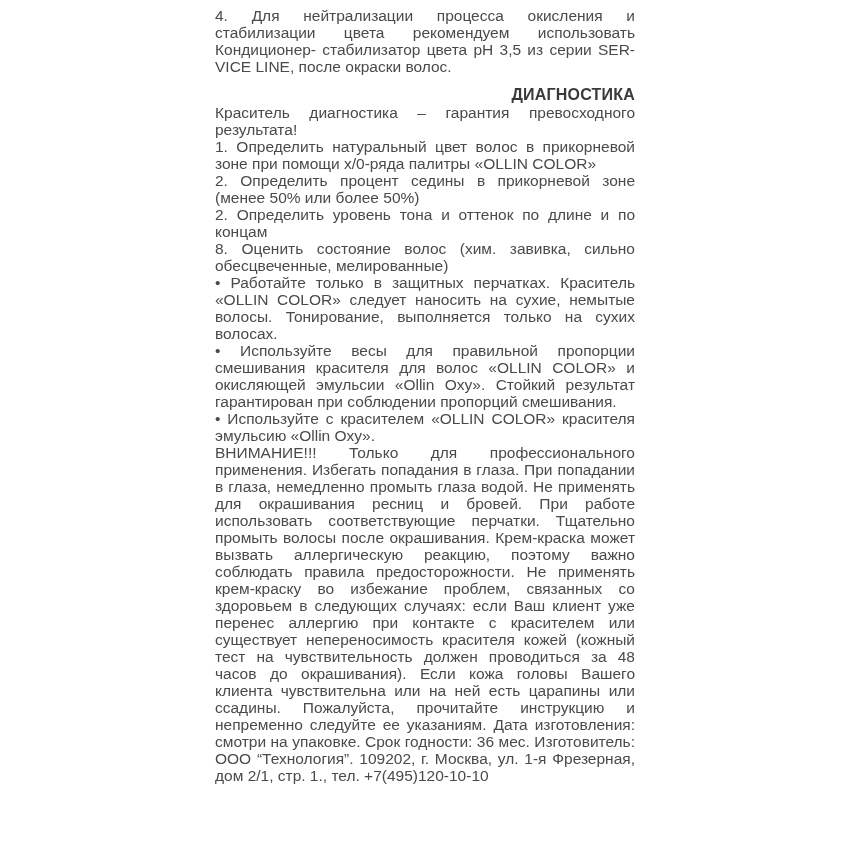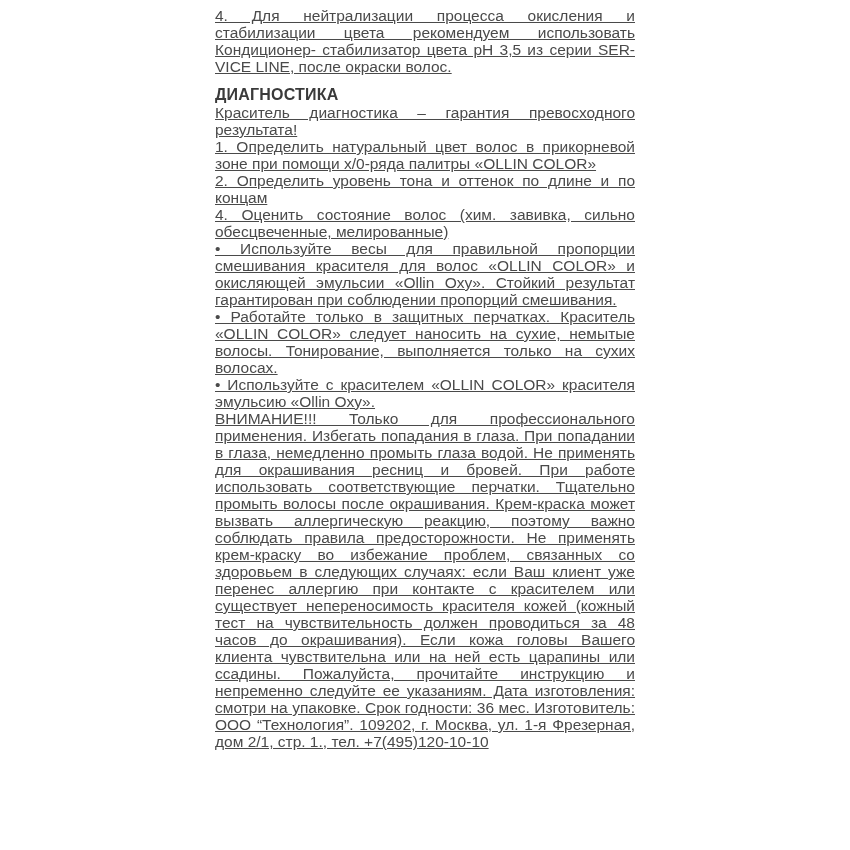--- a/index.html
+++ b/index.html
@@ -26,47 +26,47 @@
     width: 420px;
     color: var(--text-color, #4a4a4a);
     font-size: 15.5px;
     line-height: 17px;
     text-align: justify;
     text-justify: inter-word;
   }
   .para {
     margin: 0;
     padding: 0;
-    text-decoration: underline;
   }
   .heading {
     margin: 11px 0 0 0;
     padding: 0;
-    text-align: left;
+    text-align: right;
     font-size: 16px;
     line-height: 18px;
     font-weight: 700;
     color: var(--heading-color, #3a3a3a);
     letter-spacing: 0.2px;
   }
 </style>
 </head>
 <body>
 
 <div class="page">
   <div class="doc">
 
     <p class="para">4. Для нейтрализации процесса окисления и стабилизации цвета рекомендуем использовать Кондиционер- стабилизатор цвета pH 3,5 из серии SER-VICE LINE, после окраски волос.</p>
 
     <h2 class="heading">ДИАГНОСТИКА</h2>
     <p class="para">Краситель диагностика – гарантия превосходного результата!</p>
     <p class="para">1. Определить натуральный цвет волос в прикорневой зоне при помощи х/0-ряда палитры «OLLIN COLOR»</p>
+    <p class="para">2. Определить процент седины в прикорневой зоне (менее 50% или более 50%)</p>
     <p class="para">2. Определить уровень тона и оттенок по длине и по концам</p>
-    <p class="para">4. Оценить состояние волос (хим. завивка, сильно обесцвеченные, мелированные)</p>
+    <p class="para">8. Оценить состояние волос (хим. завивка, сильно обесцвеченные, мелированные)</p>
 
+    <p class="para">• Работайте только в защитных перчатках. Краситель «OLLIN COLOR» следует наносить на сухие, немытые волосы. Тонирование, выполняется только на сухих волосах.</p>
     <p class="para">• Используйте весы для правильной пропорции смешивания красителя для волос «OLLIN COLOR» и окисляющей эмульсии «Ollin Oxy».  Стойкий результат гарантирован при соблюдении пропорций смешивания.</p>
-    <p class="para">• Работайте только в защитных перчатках. Краситель «OLLIN COLOR» следует наносить на сухие, немытые волосы. Тонирование, выполняется только на сухих волосах.</p>
     <p class="para">• Используйте с красителем «OLLIN COLOR» красителя эмульсию «Ollin Oxy».</p>
 
     <p class="para">ВНИМАНИЕ!!! Только для профессионального применения. Избегать попадания в глаза. При попадании в глаза, немедленно промыть глаза водой. Не применять для окрашивания ресниц и бровей. При работе использовать соответствующие перчатки. Тщательно промыть волосы после окрашивания. Крем-краска может вызвать аллергическую реакцию, поэтому важно соблюдать правила предосторожности. Не применять крем-краску во избежание проблем, связанных со здоровьем в следующих случаях: если Ваш клиент уже перенес аллергию при контакте с красителем или существует непереносимость красителя кожей (кожный тест на чувствительность должен проводиться за 48 часов до окрашивания). Если кожа головы Вашего клиента чувствительна или на ней есть царапины или ссадины. Пожалуйста, прочитайте инструкцию и непременно следуйте ее указаниям. Дата изготовления: смотри на упаковке. Срок годности: 36 мес. Изготовитель: ООО “Технология”. 109202, г. Москва, ул. 1-я Фрезерная, дом 2/1, стр. 1., тел. +7(495)120-10-10</p>
 
   </div>
 </div>
 
 </body></html>

